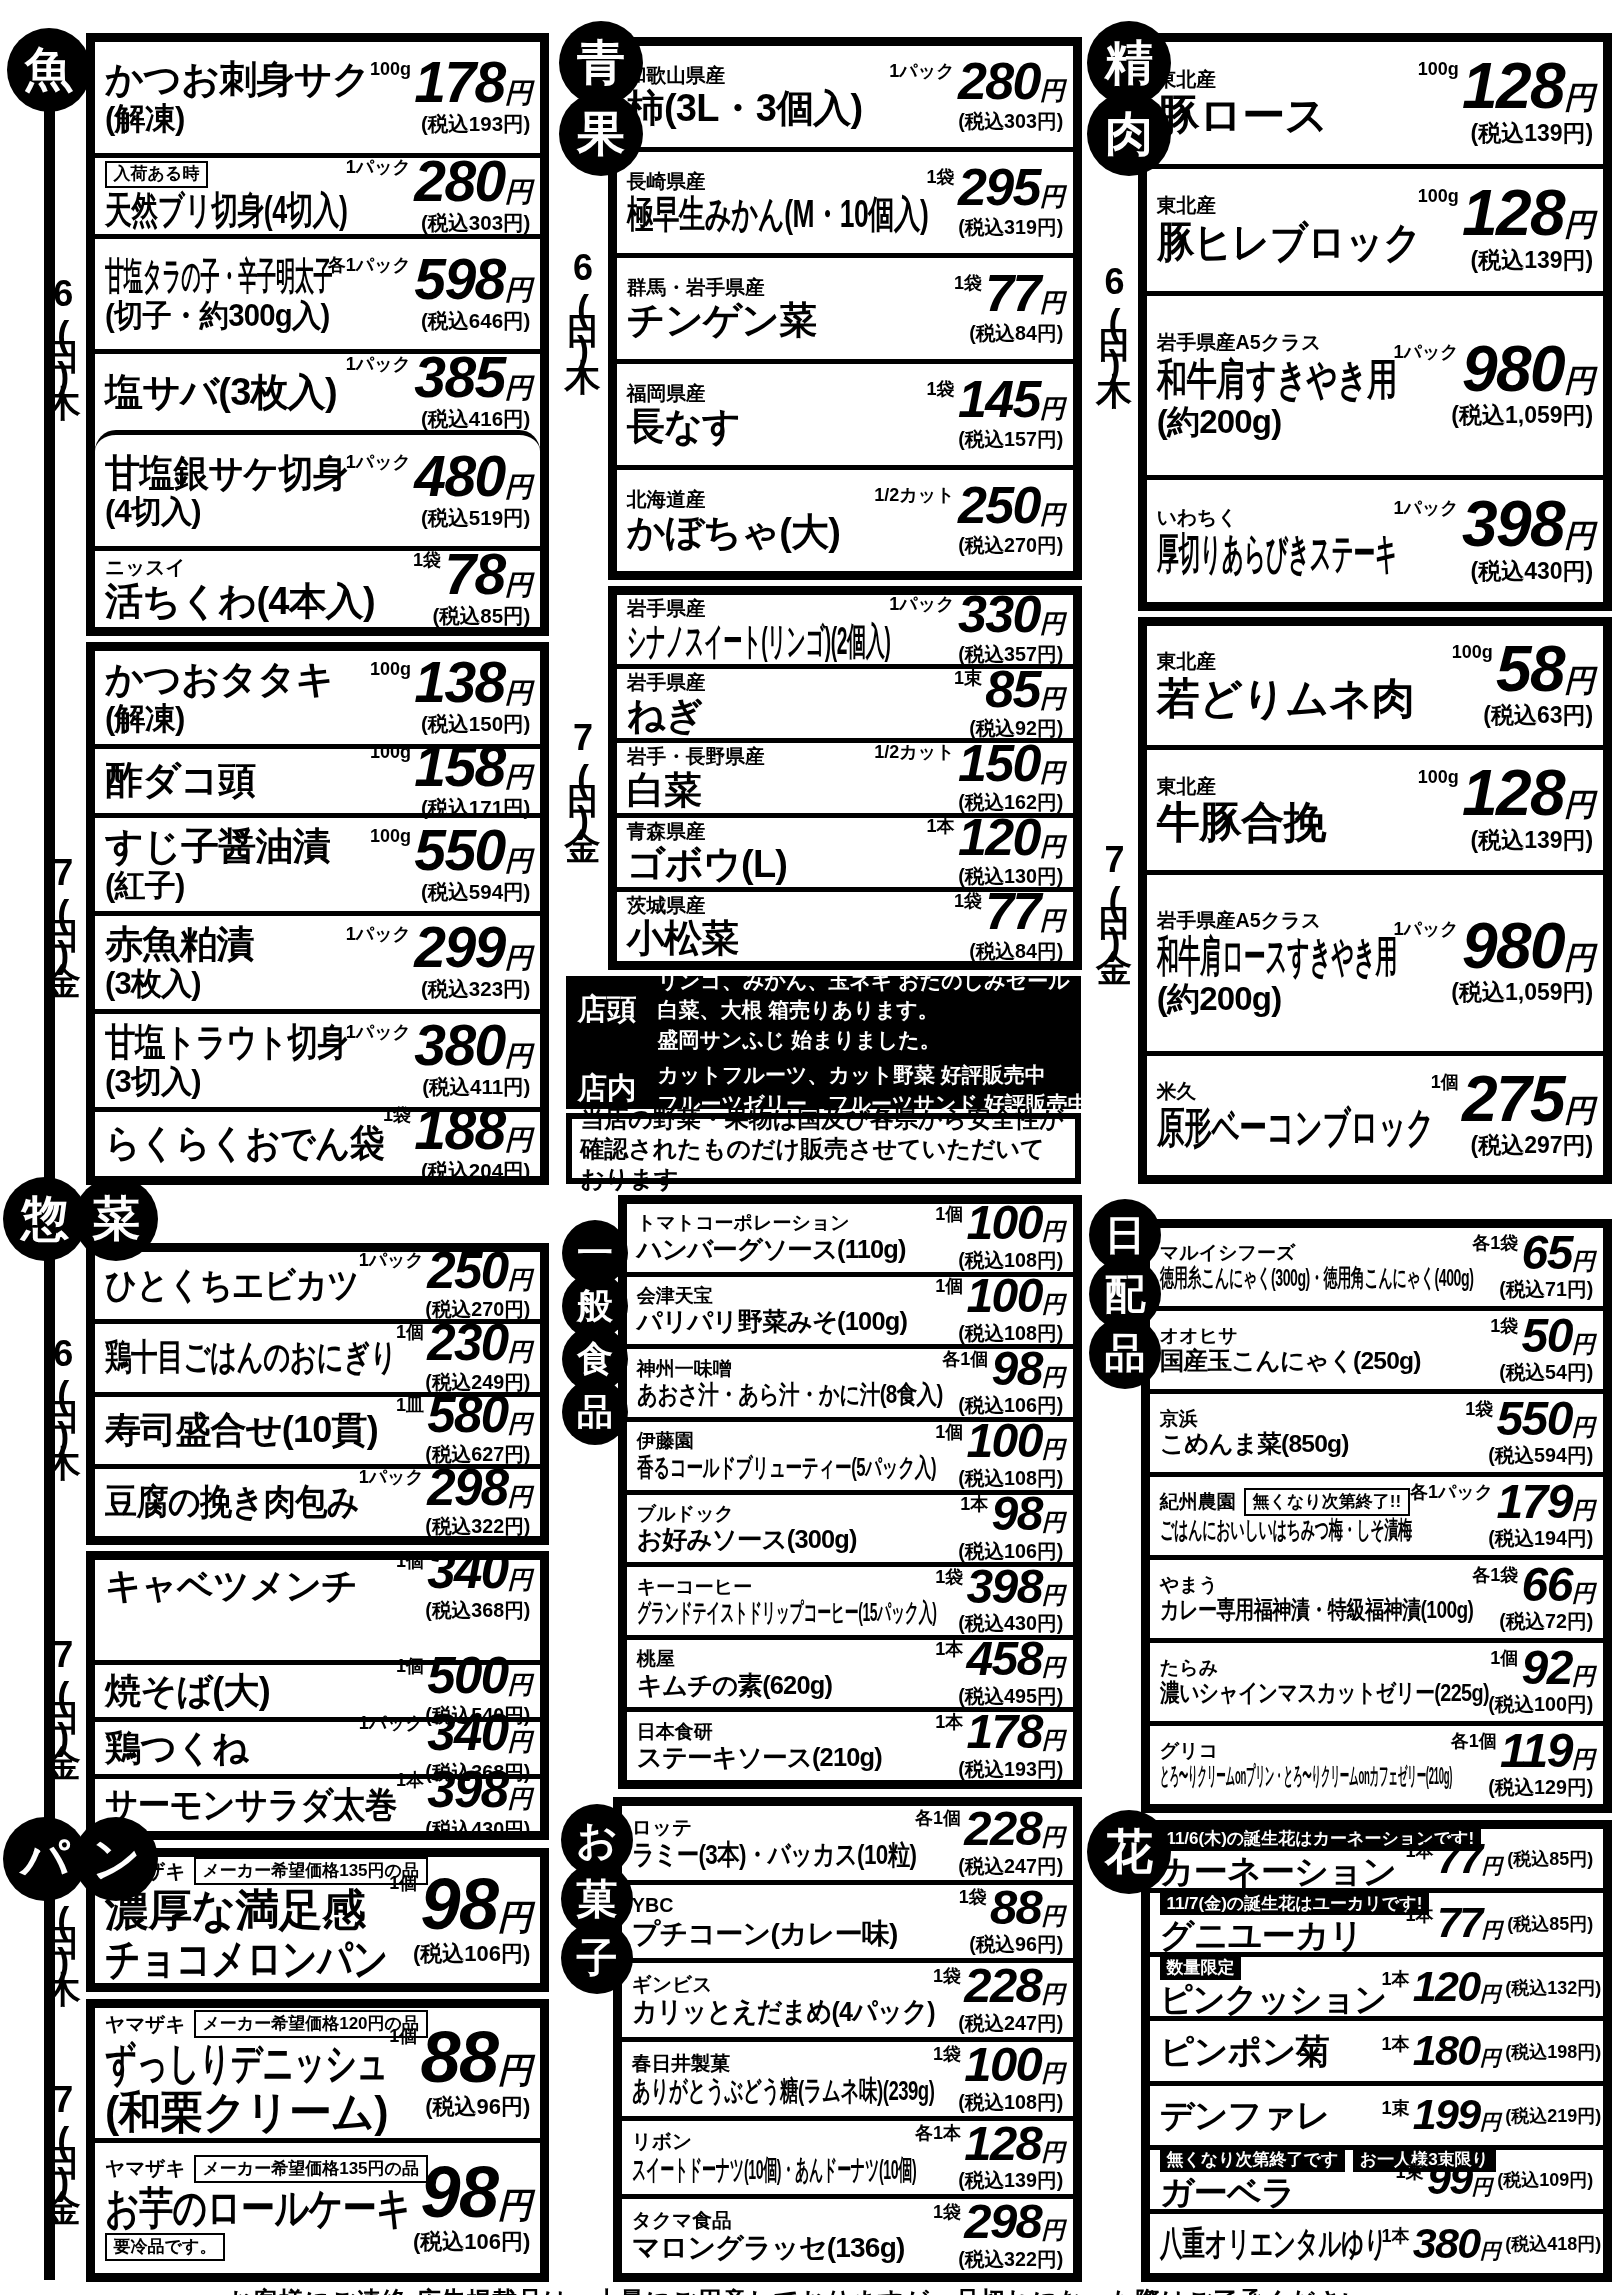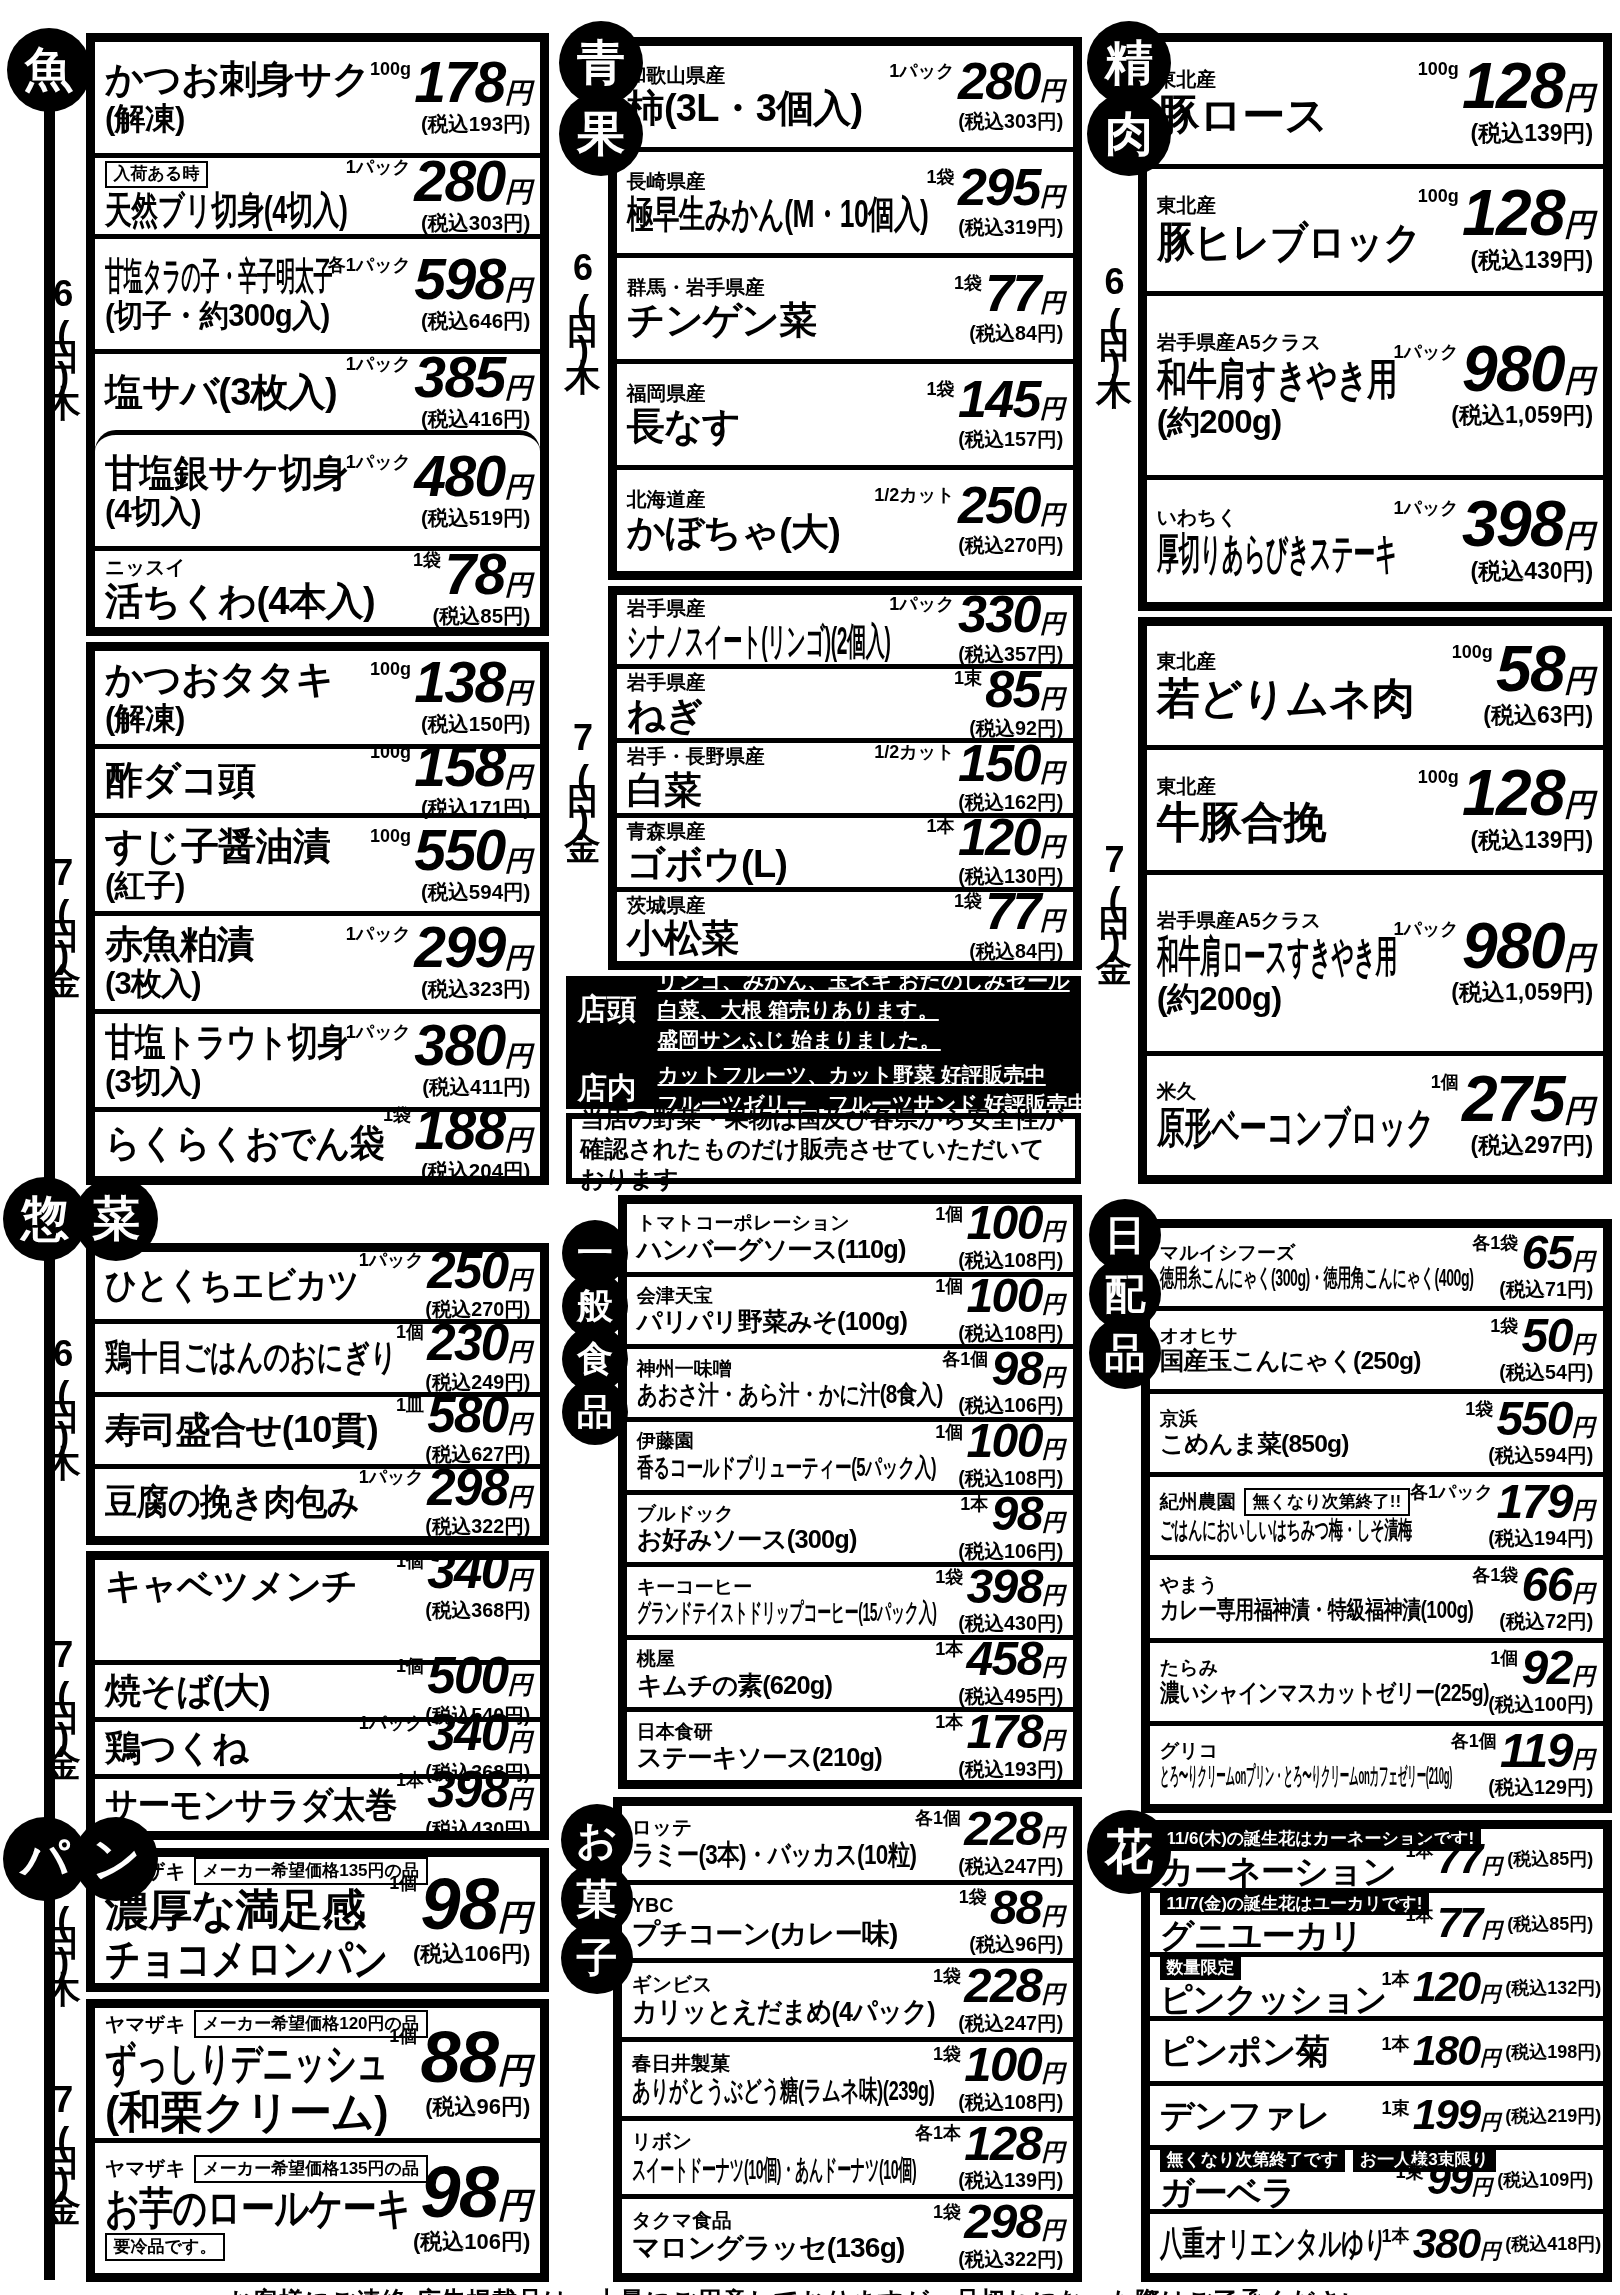--- a/index.html
+++ b/index.html
@@ -78,21 +78,21 @@
   #badge-sweets{left:561px;top:1804px;}
   #badge-meat{left:1087px;top:21px;}
   #badge-daily{left:1089px;top:1199px;}
   #badge-flower{left:1087px;top:1810px;}
   
   #info-box{position:absolute;left:566px;top:976px;width:515px;height:133px;background:#000;color:#fff;
             display:flex;flex-direction:column;justify-content:center;gap:6.6px;padding:4.9px 11.5px;box-sizing:border-box;z-index:2;}
   .info-row{display:flex;align-items:center;gap:13px;}
   .info-label{font-size:29.5px;font-weight:700;flex:0 0 67px;}
   .info-lines{display:flex;flex-direction:column;gap:1.6px;min-width:0;}
-  .info-line{font-size:21px;font-weight:800;white-space:nowrap;text-decoration:underline;}
+  .info-line{font-size:21px;font-weight:800;white-space:nowrap;}
   #safety-box{position:absolute;left:566px;top:1113px;width:515px;height:71px;border:6.6px solid #000;box-sizing:border-box;
               display:flex;align-items:center;padding:3.3px 8.2px;font-weight:900;font-size:24px;line-height:1.25;z-index:2;}
   #footer{position:absolute;left:0;top:2284px;width:100%;text-align:center;font-size:24.6px;font-weight:900;letter-spacing:0.8px;}
 </style>
 </head>
 <body>
 
 <div id="page">
   <div id="spine-left"></div>
 

